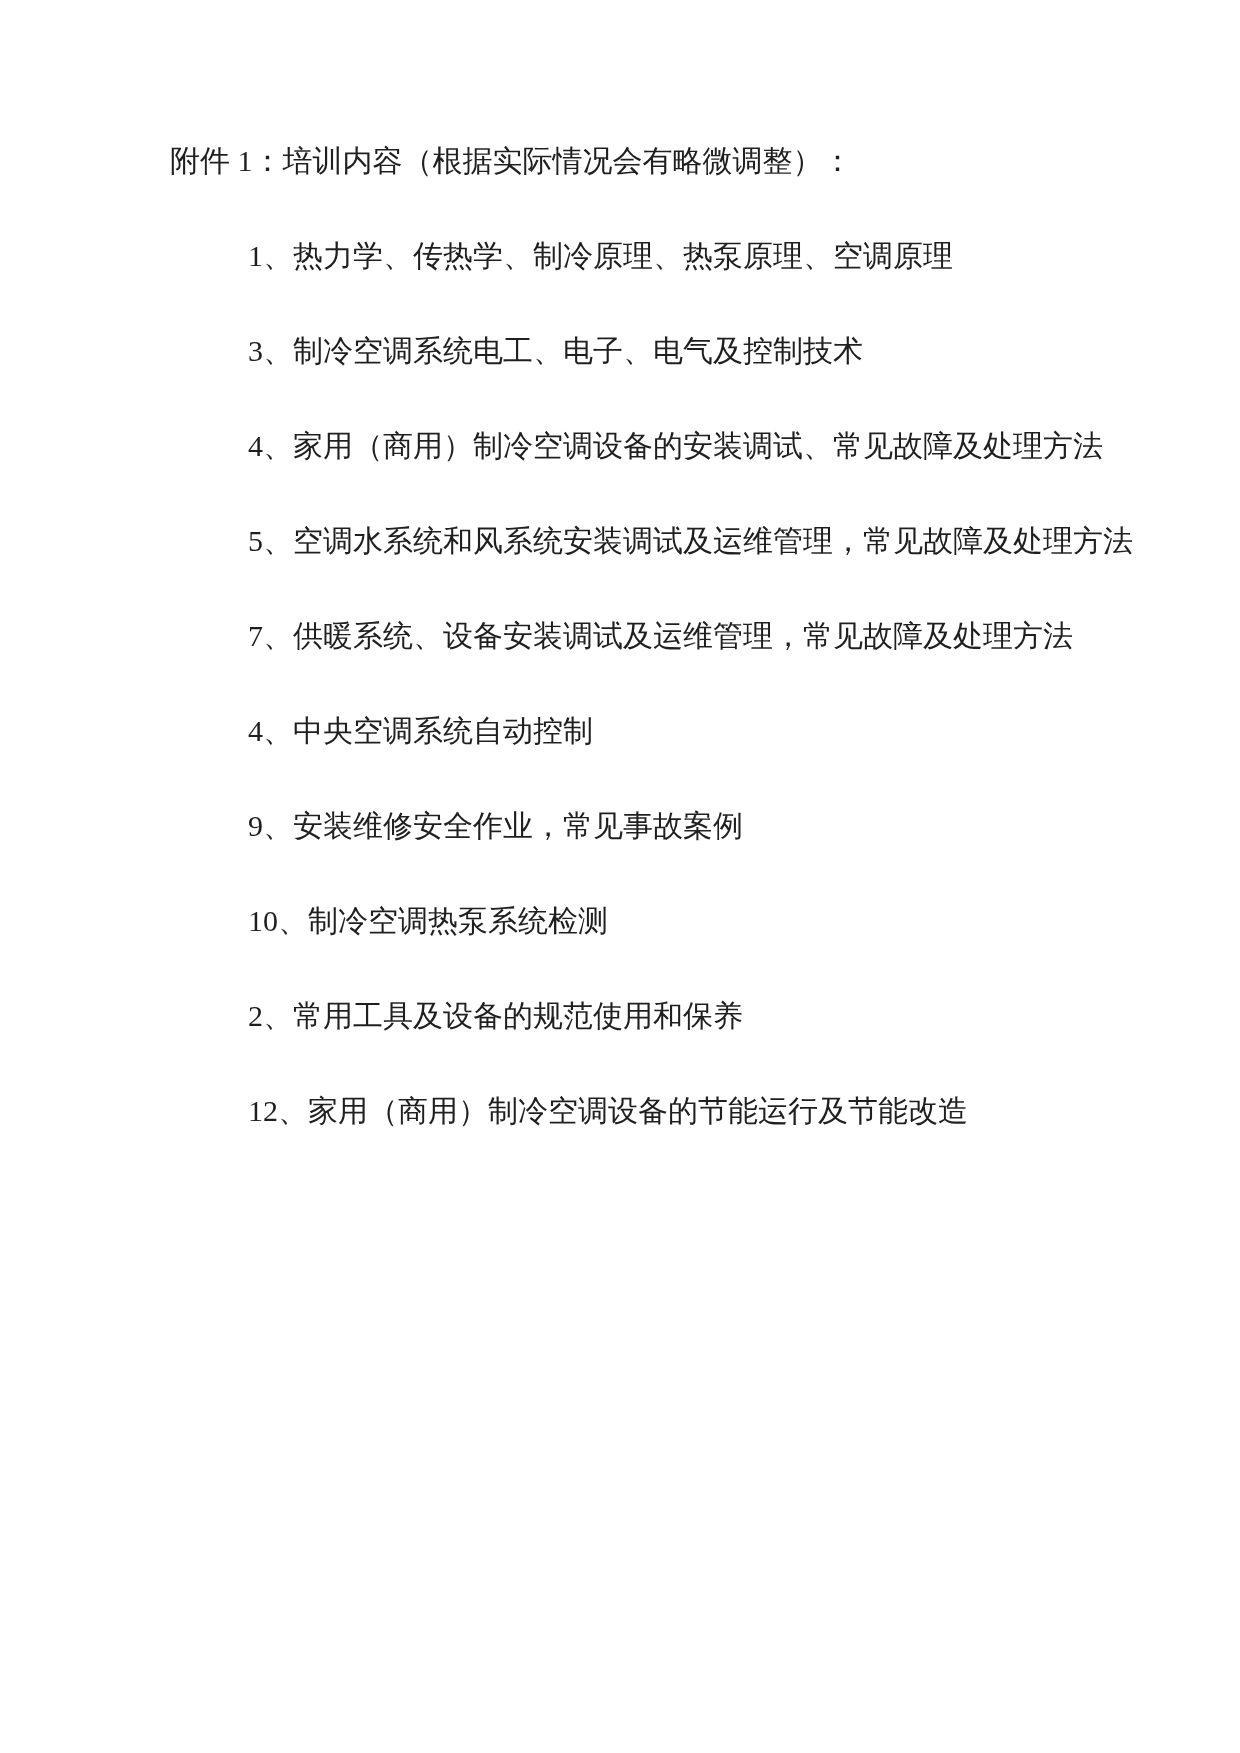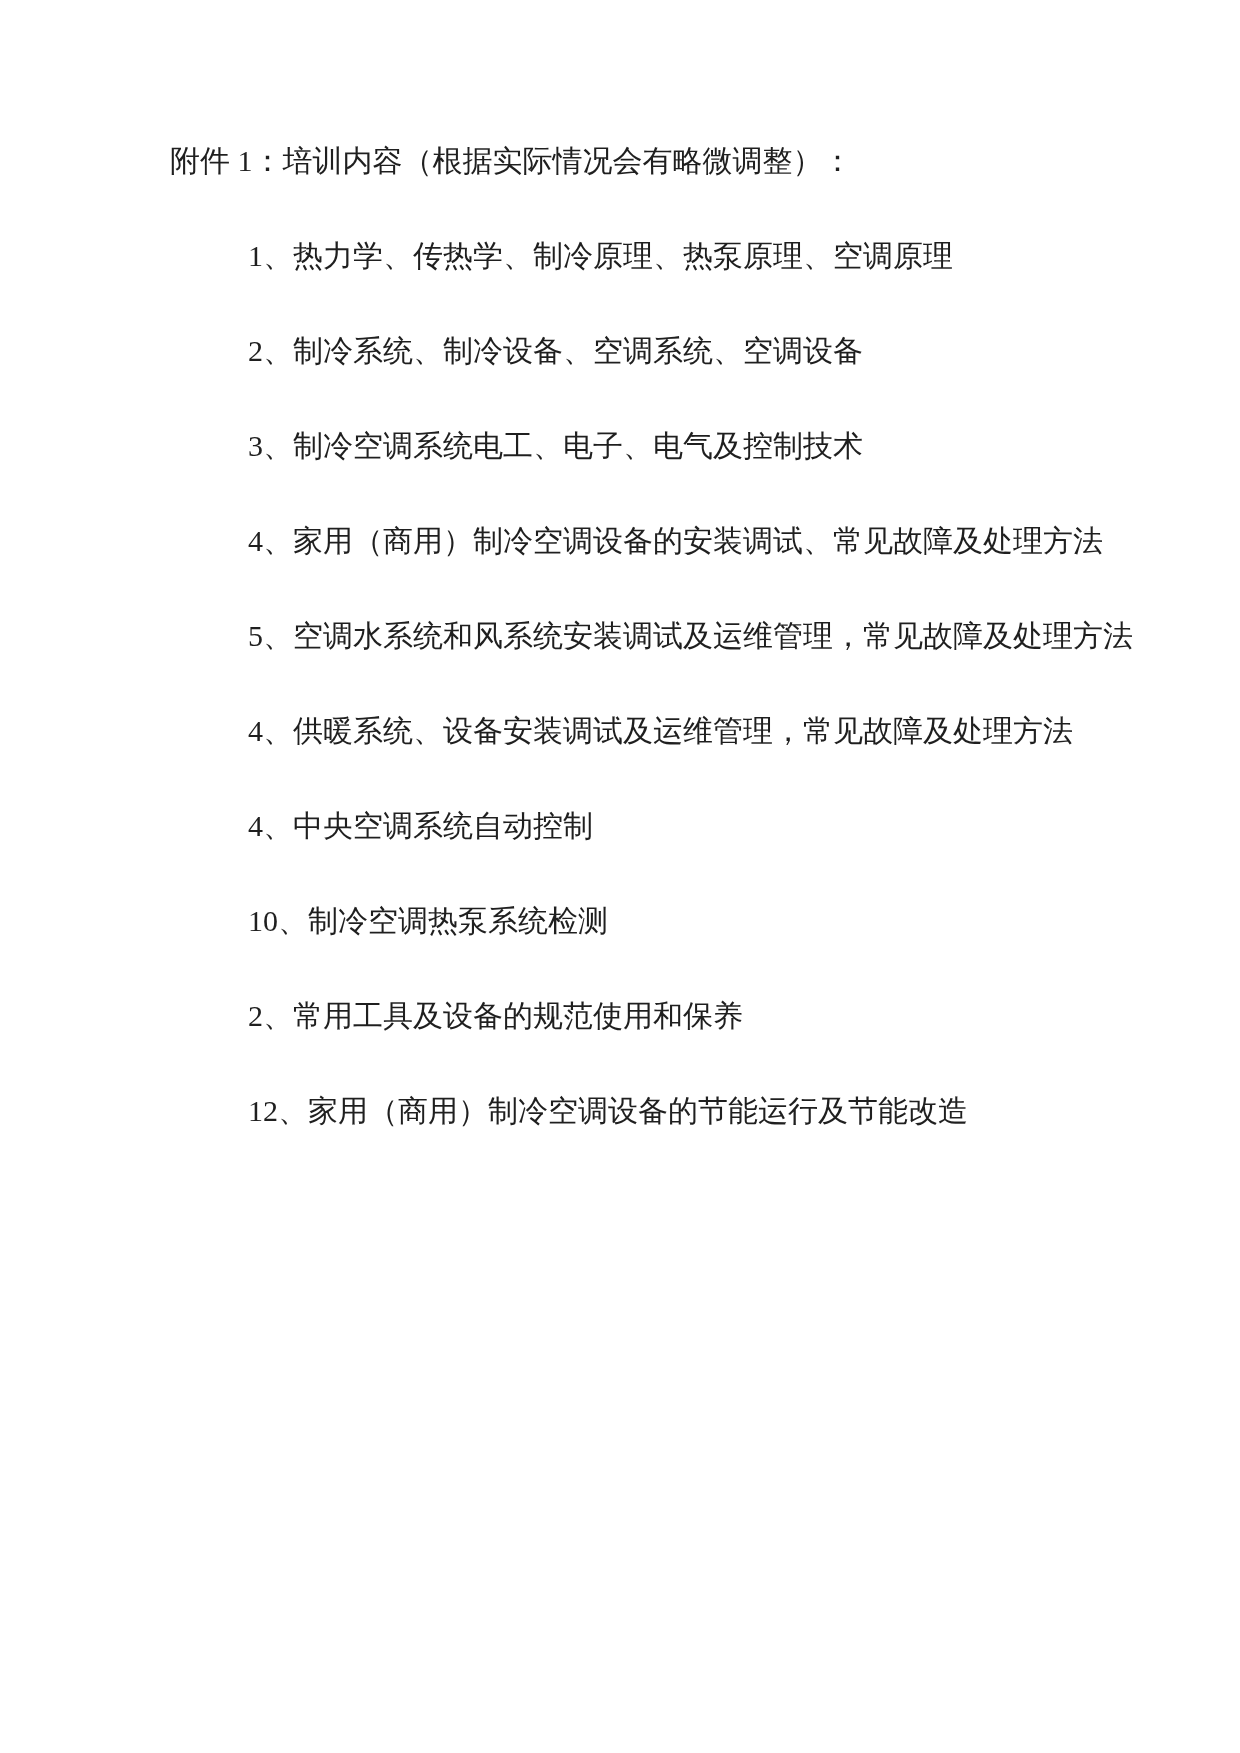--- a/index.html
+++ b/index.html
@@ -34,22 +34,22 @@
     word-break: break-all;
     overflow-wrap: break-word;
   }
 </style>
 </head>
 <body>
 
 <div class="page">
   <p class="doc-title">附件 1：培训内容（根据实际情况会有略微调整）：</p>
   <p class="doc-item">1、热力学、传热学、制冷原理、热泵原理、空调原理</p>
-  <p class="doc-item">2、制冷系统、制冷设备、空调系统、空调设备</p>
   <p class="doc-item">3、制冷空调系统电工、电子、电气及控制技术</p>
   <p class="doc-item">4、家用（商用）制冷空调设备的安装调试、常见故障及处理方法</p>
   <p class="doc-item">5、空调水系统和风系统安装调试及运维管理，常见故障及处理方法</p>
-  <p class="doc-item">4、供暖系统、设备安装调试及运维管理，常见故障及处理方法</p>
+  <p class="doc-item">7、供暖系统、设备安装调试及运维管理，常见故障及处理方法</p>
   <p class="doc-item">4、中央空调系统自动控制</p>
+  <p class="doc-item">9、安装维修安全作业，常见事故案例</p>
   <p class="doc-item">10、制冷空调热泵系统检测</p>
   <p class="doc-item">2、常用工具及设备的规范使用和保养</p>
   <p class="doc-item">12、家用（商用）制冷空调设备的节能运行及节能改造</p>
 </div>
 
 </body></html>

